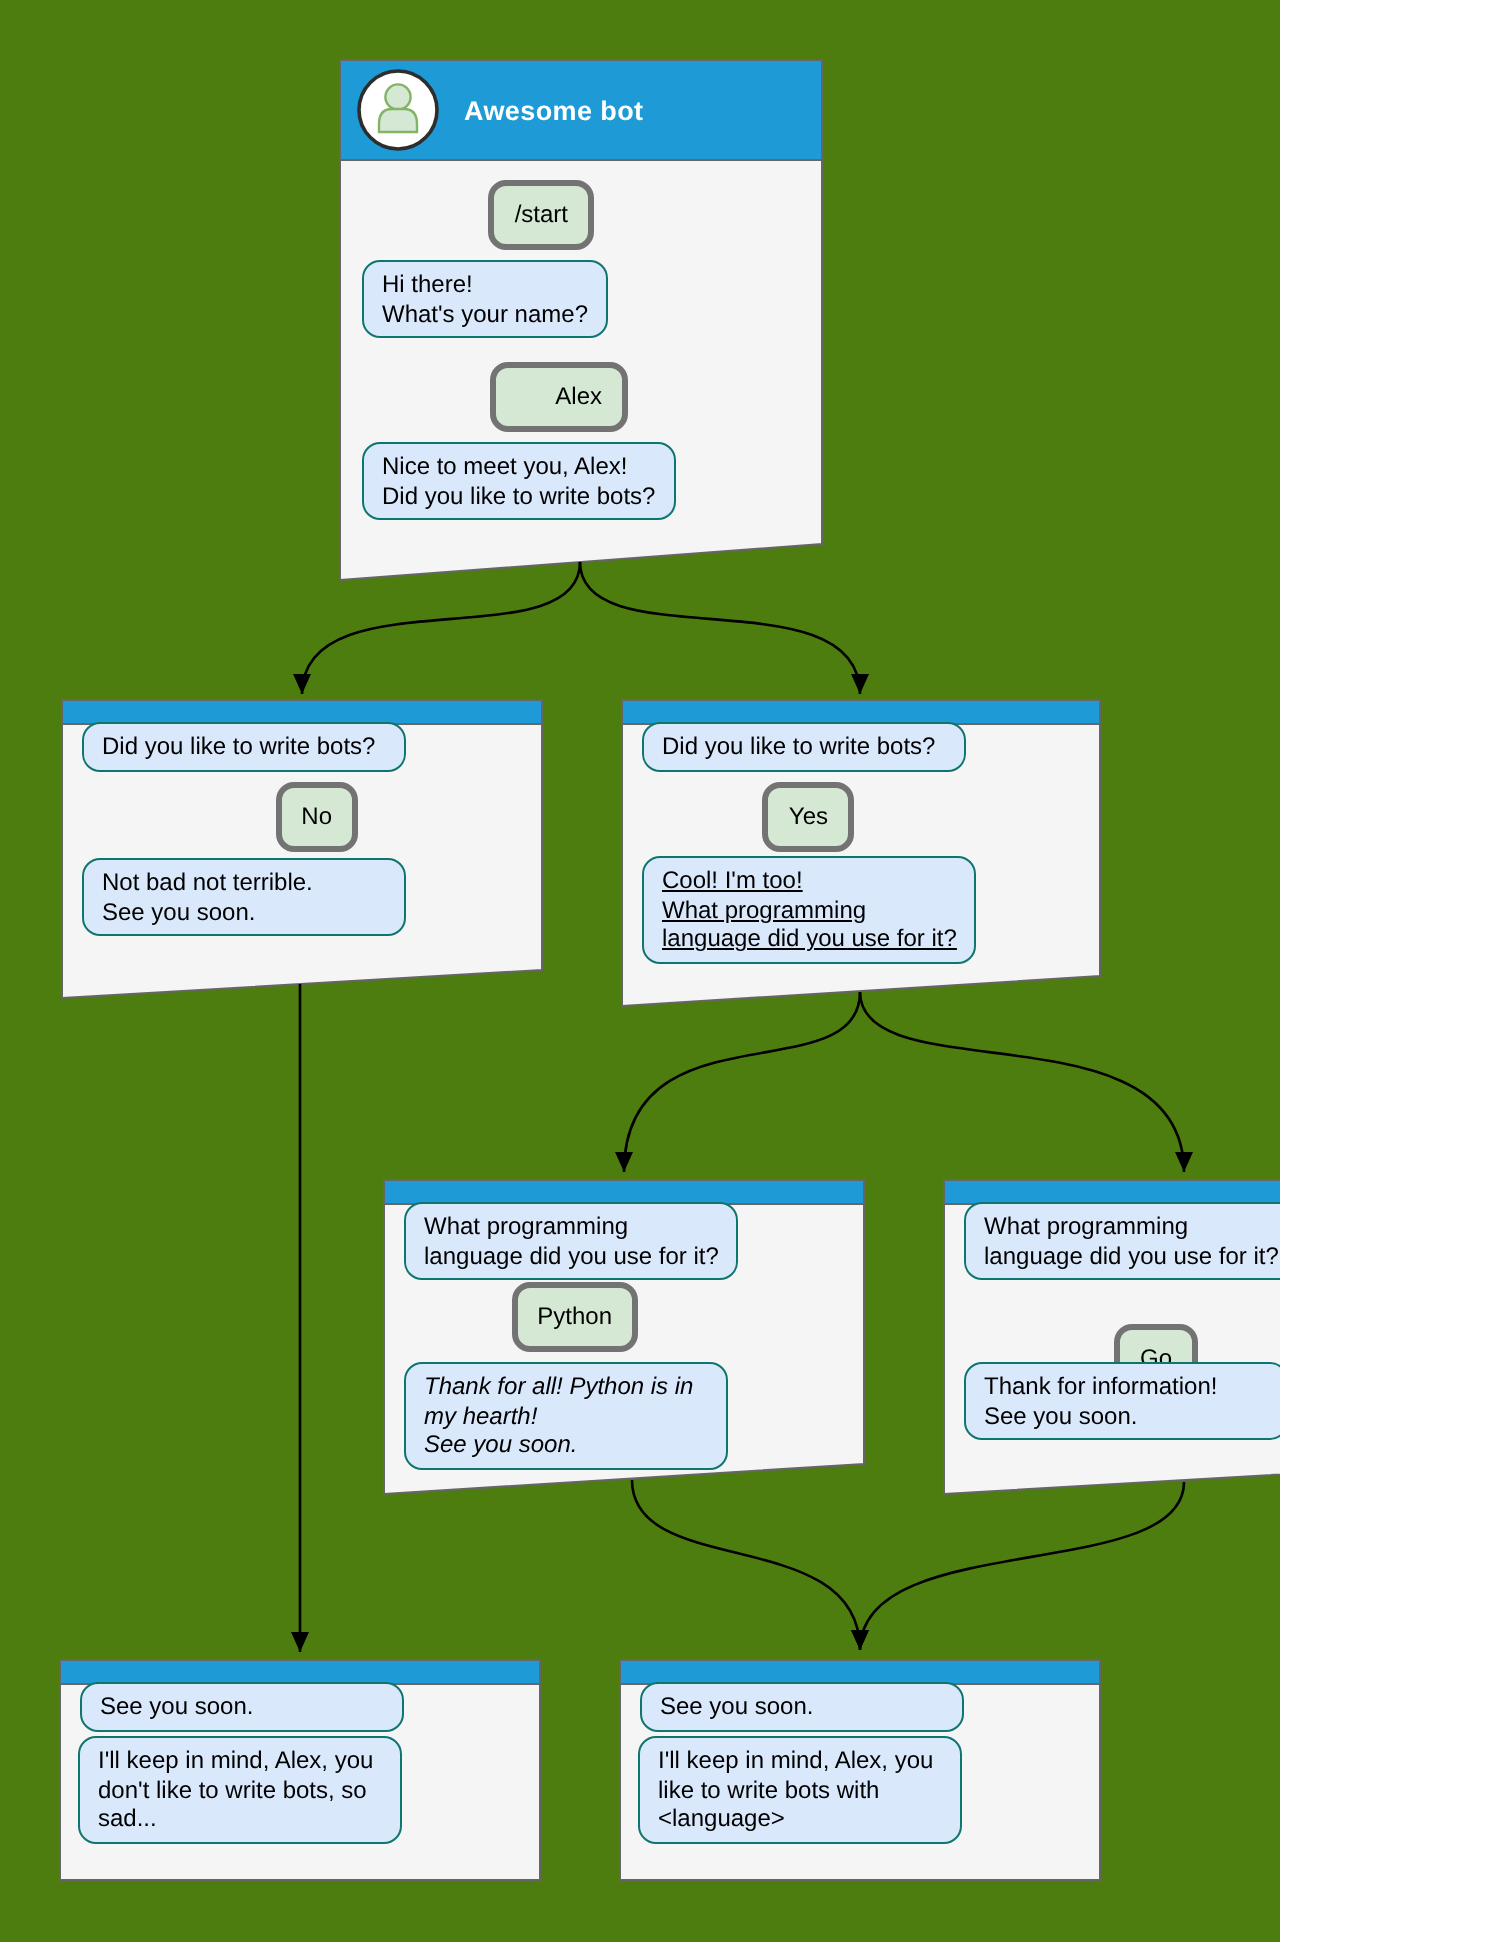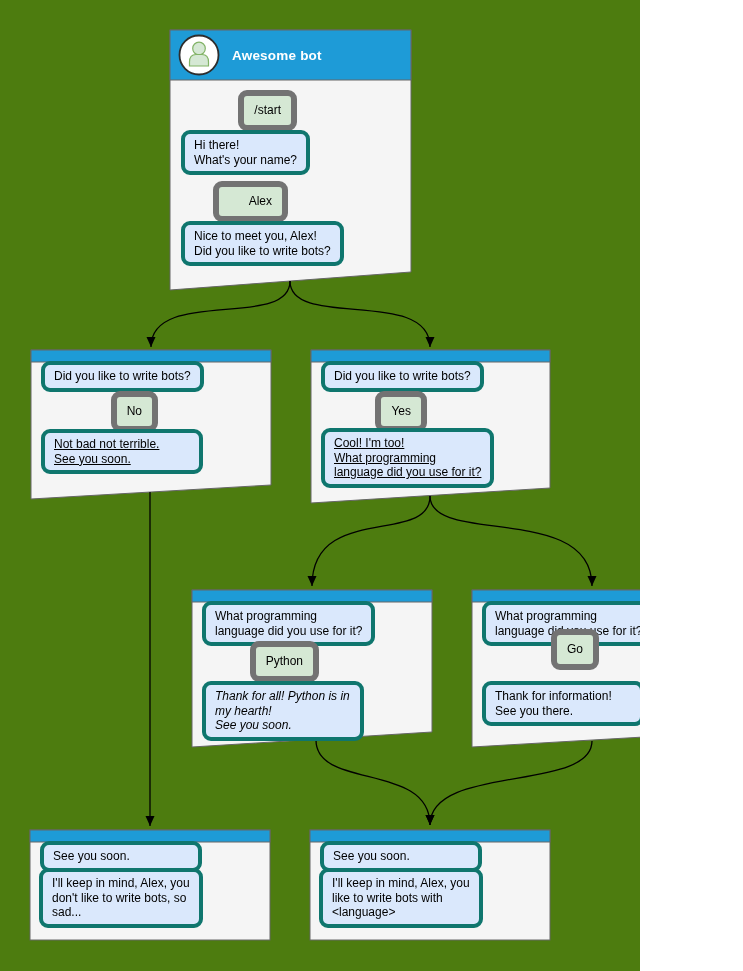--- a/index.html
+++ b/index.html
@@ -10,22 +10,22 @@
   svg.layer { position:absolute; left:0; top:0; z-index:1; }
   .win-title {
     position:absolute; z-index:3; color:#ffffff; font-weight:bold;
     font-size:13.5px; letter-spacing:0.2px;
   }
   .bubble {
     position:absolute; z-index:2; font-size:12px; line-height:14.5px;
     white-space:pre; padding:4px 9px; border-radius:9px; color:#000000;
     box-sizing:border-box;
   }
-  .bubble.blue  { background:#dae8fc; border:4px solid #0f766e; }
-  .bubble.green { background:#d5e8d4; border:6px solid #737373; }
+  .bubble.blue  { background:#dae8fc; border:1px solid #0f766e; }
+  .bubble.green { background:#d5e8d4; border:3px solid #737373; }
   .bubble.cmd   { padding:7px 10px; min-width:38px; text-align:center; }
   .bubble.wfix  { min-width:162px; }
 </style>
 </head>
 <body>
 
 <div class="stage">
 
   <svg class="layer" width="743" height="971" viewBox="0 0 743 971">
     <defs>
@@ -64,47 +64,47 @@
     <path d="M430,496 C430,546 592,502 592,586" fill="none" stroke="#000000" stroke-width="1.3" marker-end="url(#arw)"></path>
     <path d="M150,492 L150,826" fill="none" stroke="#000000" stroke-width="1.3" marker-end="url(#arw)"></path>
     <path d="M316,740 C316,790 430,762 430,825" fill="none" stroke="#000000" stroke-width="1.3" marker-end="url(#arw)"></path>
     <path d="M592,741 C592,792 430,764 430,825" fill="none" stroke="#000000" stroke-width="1.3" marker-end="url(#arw)"></path>
   </svg>
 
   <div class="win-title" style="left:232px; top:48px;">Awesome bot</div>
   <div class="bubble green cmd" style="right:343px; top:90px;">/start</div>
   <div class="bubble blue" style="left:181px; top:130px;">Hi there!
 What's your name?</div>
-  <div class="bubble green cmd" style="right:352px; top:181px;padding-left:30px;">Alex</div>
+  <div class="bubble green cmd" style="right:326px; top:181px;padding-left:30px;">Alex</div>
   <div class="bubble blue" style="left:181px; top:221px;">Nice to meet you, Alex!
 Did you like to write bots?</div>
 
   <div class="bubble blue wfix" style="left:41px; top:361px;">Did you like to write bots?</div>
-  <div class="bubble green cmd" style="right:482px; top:391px;">No</div>
-  <div class="bubble blue wfix" style="left:41px; top:429px;text-decoration:underline;">Not bad not terrible.
+  <div class="bubble green cmd" style="right:461px; top:391px;">No</div>
+  <div class="bubble blue wfix" style="left:41px; top:429px;">Not bad not terrible.
 See you soon.</div>
 
   <div class="bubble blue wfix" style="left:321px; top:361px;">Did you like to write bots?</div>
   <div class="bubble green cmd" style="right:213px; top:391px;">Yes</div>
   <div class="bubble blue wfix" style="left:321px; top:428px;text-decoration:underline;">Cool! I'm too!
 What programming
 language did you use for it?</div>
 
   <div class="bubble blue wfix" style="left:202px; top:601px;">What programming
 language did you use for it?</div>
   <div class="bubble green cmd" style="right:321px; top:641px;">Python</div>
   <div class="bubble blue wfix" style="left:202px; top:681px;font-style:italic;">Thank for all! Python is in
 my hearth!
 See you soon.</div>
 
   <div class="bubble blue wfix" style="left:482px; top:601px;">What programming
 language did you use for it?</div>
-  <div class="bubble green cmd" style="right:41px; top:629px;">Go</div>
+  <div class="bubble green cmd" style="right:41px; top:662px;">Go</div>
   <div class="bubble blue wfix" style="left:482px; top:681px;">Thank for information!
-See you there.</div>
+See you soon.</div>
 
   <div class="bubble blue wfix" style="left:40px; top:841px;">See you soon.</div>
   <div class="bubble blue wfix" style="left:39px; top:868px;">I'll keep in mind, Alex, you
 don't like to write bots, so
 sad...</div>
 
   <div class="bubble blue wfix" style="left:320px; top:841px;">See you soon.</div>
   <div class="bubble blue wfix" style="left:319px; top:868px;">I'll keep in mind, Alex, you
 like to write bots with
 &lt;language&gt;</div>

